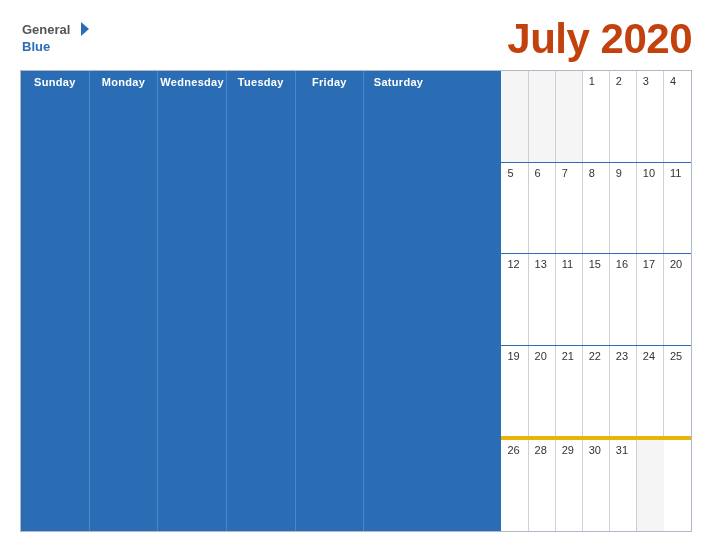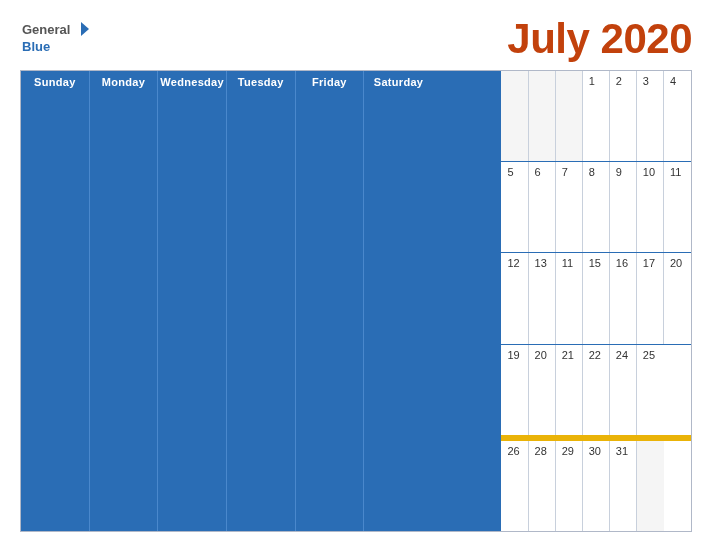--- a/index.html
+++ b/index.html
@@ -95,21 +95,21 @@
     .cal-week {
       flex: 1;
       display: grid;
       grid-template-columns: repeat(7, 1fr);
       border-top: 1.5px solid #2a6db5;
     }
     .cal-week:first-child {
       border-top: none;
     }
     .cal-week.last-week {
-      border-top: 6px solid #eab308;
+      border-top: 4px solid #eab308;
     }
     .cal-cell {
       border-right: 1px solid #c8d0dc;
       padding: 4px 6px;
       font-size: 11px;
       color: #333;
       vertical-align: top;
       background: #fff;
       min-height: 70px;
       position: relative;
@@ -232,20 +232,23 @@
         <div class="cal-cell">
             <span class="day-num">20</span>
           </div>
         <div class="cal-cell">
             <span class="day-num">21</span>
           </div>
         <div class="cal-cell">
             <span class="day-num">22</span>
           </div>
         <div class="cal-cell">
+            <span class="day-num">23</span>
+          </div>
+        <div class="cal-cell">
             <span class="day-num">24</span>
           </div>
         <div class="cal-cell">
             <span class="day-num">25</span>
           </div>
       </div>
 
       <div class="cal-week last-week">
         <div class="cal-cell">
             <span class="day-num">26</span>

